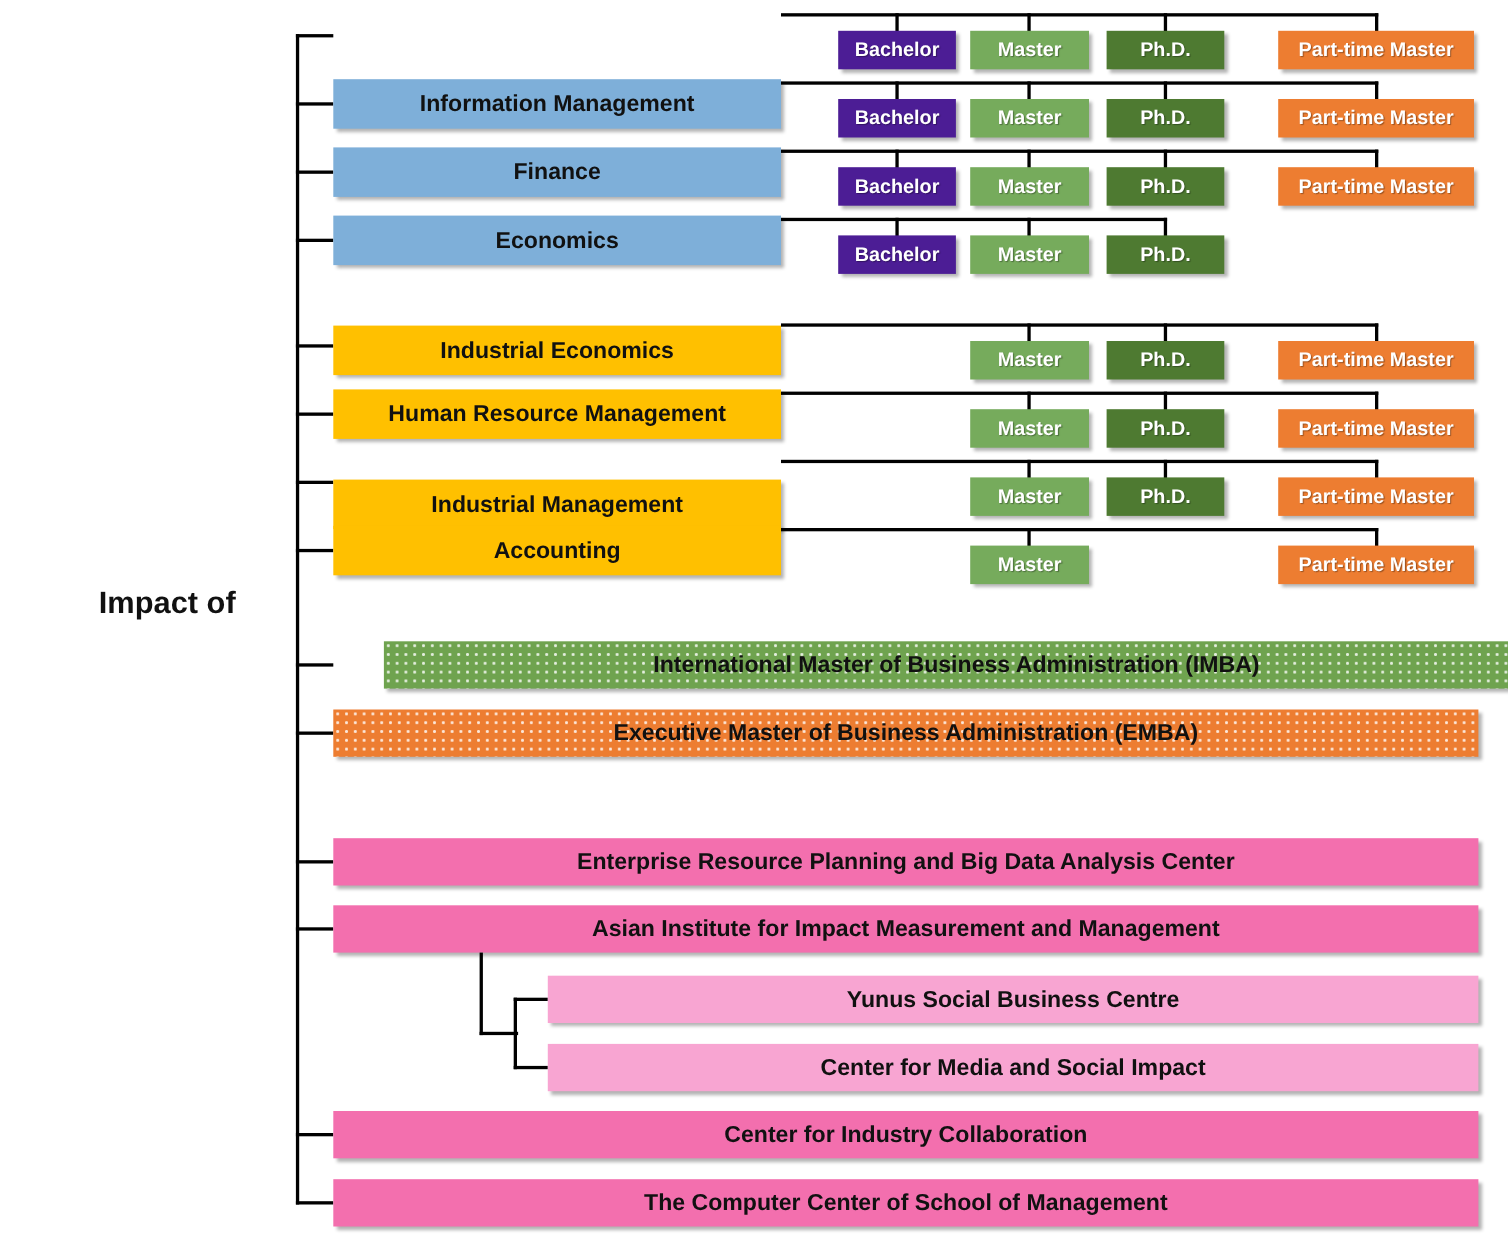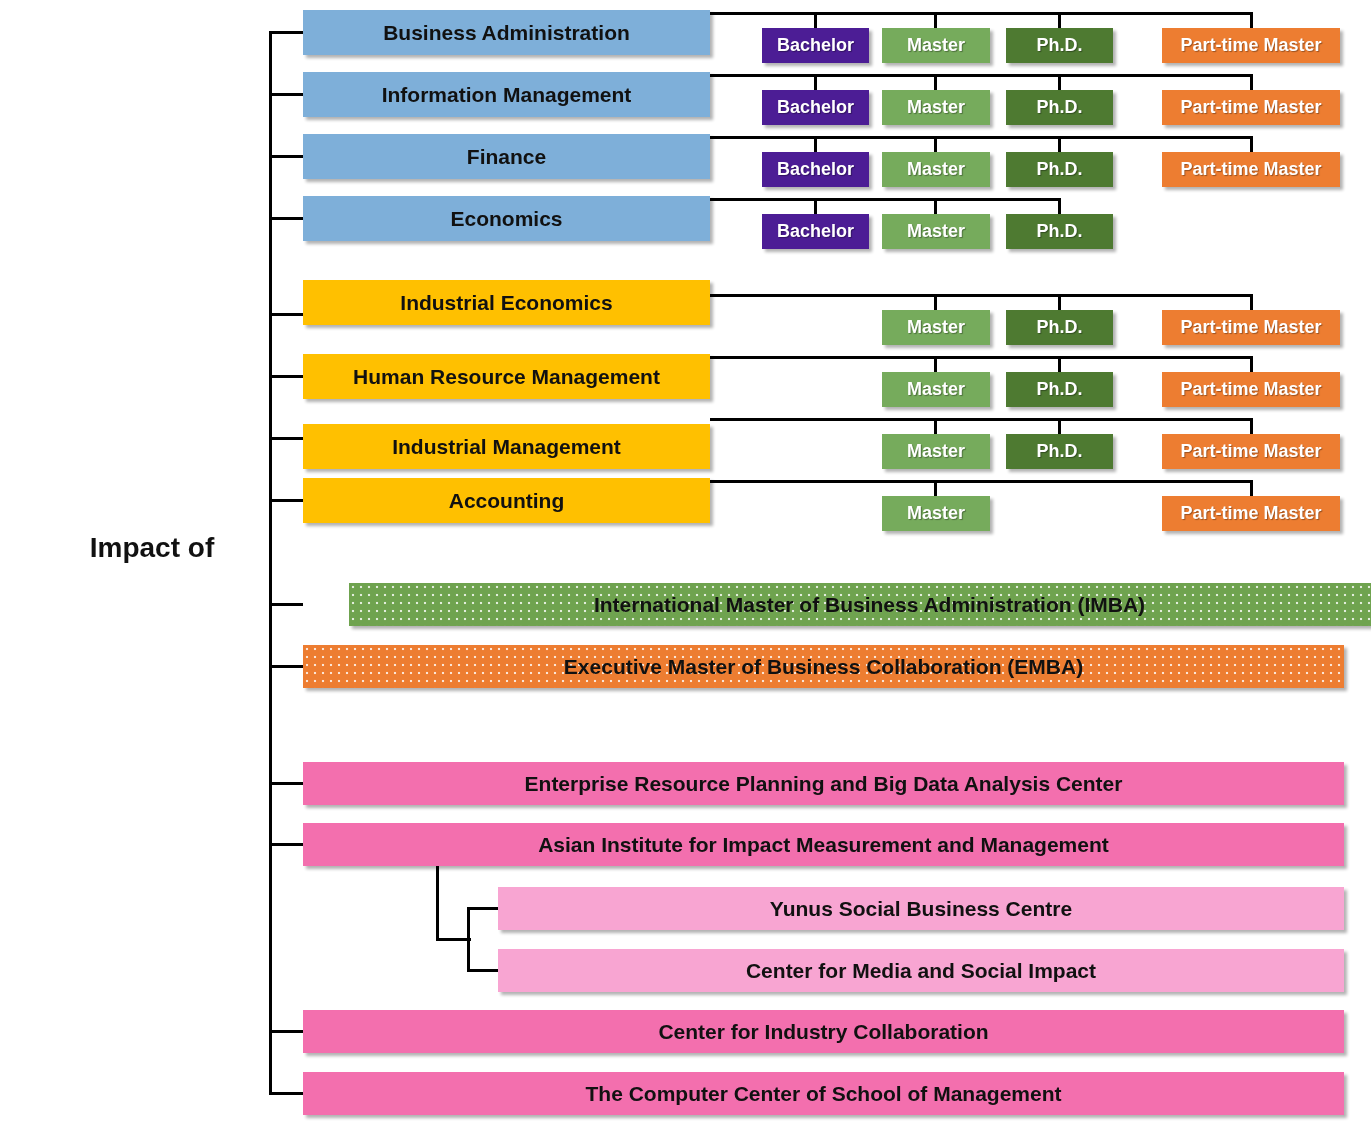--- a/index.html
+++ b/index.html
@@ -61,21 +61,20 @@
   <div class="hline" style="left:269px;top:782px;width:34px"></div>
   <div class="hline" style="left:269px;top:843px;width:34px"></div>
   <div class="hline" style="left:269px;top:1030px;width:34px"></div>
   <div class="hline" style="left:269px;top:1092px;width:34px"></div>
 
   <div class="hline" style="left:710px;top:12px;width:543px"></div>
   <div class="vline" style="left:814px;top:12px;height:18px"></div>
   <div class="vline" style="left:934px;top:12px;height:18px"></div>
   <div class="vline" style="left:1058px;top:12px;height:18px"></div>
   <div class="vline" style="left:1250px;top:12px;height:18px"></div>
-  <div class="box dept blue" style="top:10px">Business Administration</div>
   <div class="box degree bachelor" style="top:28px">Bachelor</div>
   <div class="box degree master" style="top:28px">Master</div>
   <div class="box degree phd" style="top:28px">Ph.D.</div>
   <div class="box degree ptm" style="top:28px">Part-time Master</div>
 
   <div class="hline" style="left:710px;top:74px;width:543px"></div>
   <div class="vline" style="left:814px;top:74px;height:18px"></div>
   <div class="vline" style="left:934px;top:74px;height:18px"></div>
   <div class="vline" style="left:1058px;top:74px;height:18px"></div>
   <div class="vline" style="left:1250px;top:74px;height:18px"></div>
@@ -102,52 +101,52 @@
   <div class="vline" style="left:1058px;top:198px;height:18px"></div>
   <div class="box dept blue" style="top:196px">Economics</div>
   <div class="box degree bachelor" style="top:214px">Bachelor</div>
   <div class="box degree master" style="top:214px">Master</div>
   <div class="box degree phd" style="top:214px">Ph.D.</div>
 
   <div class="hline" style="left:710px;top:294px;width:543px"></div>
   <div class="vline" style="left:934px;top:294px;height:18px"></div>
   <div class="vline" style="left:1058px;top:294px;height:18px"></div>
   <div class="vline" style="left:1250px;top:294px;height:18px"></div>
-  <div class="box dept yellow" style="top:280px">Industrial Economics</div>
+  <div class="box dept yellow" style="top:296px">Industrial Economics</div>
   <div class="box degree master" style="top:310px">Master</div>
   <div class="box degree phd" style="top:310px">Ph.D.</div>
   <div class="box degree ptm" style="top:310px">Part-time Master</div>
 
   <div class="hline" style="left:710px;top:356px;width:543px"></div>
   <div class="vline" style="left:934px;top:356px;height:18px"></div>
   <div class="vline" style="left:1058px;top:356px;height:18px"></div>
   <div class="vline" style="left:1250px;top:356px;height:18px"></div>
   <div class="box dept yellow" style="top:354px">Human Resource Management</div>
   <div class="box degree master" style="top:372px">Master</div>
   <div class="box degree phd" style="top:372px">Ph.D.</div>
   <div class="box degree ptm" style="top:372px">Part-time Master</div>
 
   <div class="hline" style="left:710px;top:418px;width:543px"></div>
   <div class="vline" style="left:934px;top:418px;height:18px"></div>
   <div class="vline" style="left:1058px;top:418px;height:18px"></div>
   <div class="vline" style="left:1250px;top:418px;height:18px"></div>
-  <div class="box dept yellow" style="top:424px">Industrial Management</div>
+  <div class="box dept yellow" style="top:436px">Industrial Management</div>
   <div class="box degree master" style="top:434px">Master</div>
   <div class="box degree phd" style="top:434px">Ph.D.</div>
   <div class="box degree ptm" style="top:434px">Part-time Master</div>
 
   <div class="hline" style="left:710px;top:480px;width:543px"></div>
   <div class="vline" style="left:934px;top:480px;height:18px"></div>
   <div class="vline" style="left:1250px;top:480px;height:18px"></div>
   <div class="box dept yellow" style="top:478px">Accounting</div>
   <div class="box degree master" style="top:496px">Master</div>
   <div class="box degree ptm" style="top:496px">Part-time Master</div>
 
   <div class="box bar dotted imba-bg" style="top:583px">International Master of Business Administration (IMBA)</div>
-  <div class="box bar dotted emba-bg" style="top:645px">Executive Master of Business Collaboration (EMBA)</div>
+  <div class="box bar dotted emba-bg" style="top:645px">Executive Master of Business Administration (EMBA)</div>
 
   <div class="box center-box pink" style="top:762px">Enterprise Resource Planning and Big Data Analysis Center</div>
   <div class="box center-box pink" style="top:823px">Asian Institute for Impact Measurement and Management</div>
 
   <div class="vline" style="left:436px;top:866px;height:75px"></div>
   <div class="hline" style="left:436px;top:938px;width:35px"></div>
   <div class="vline" style="left:467px;top:907px;height:65px"></div>
   <div class="hline" style="left:467px;top:907px;width:31px"></div>
   <div class="hline" style="left:467px;top:969px;width:31px"></div>
 

